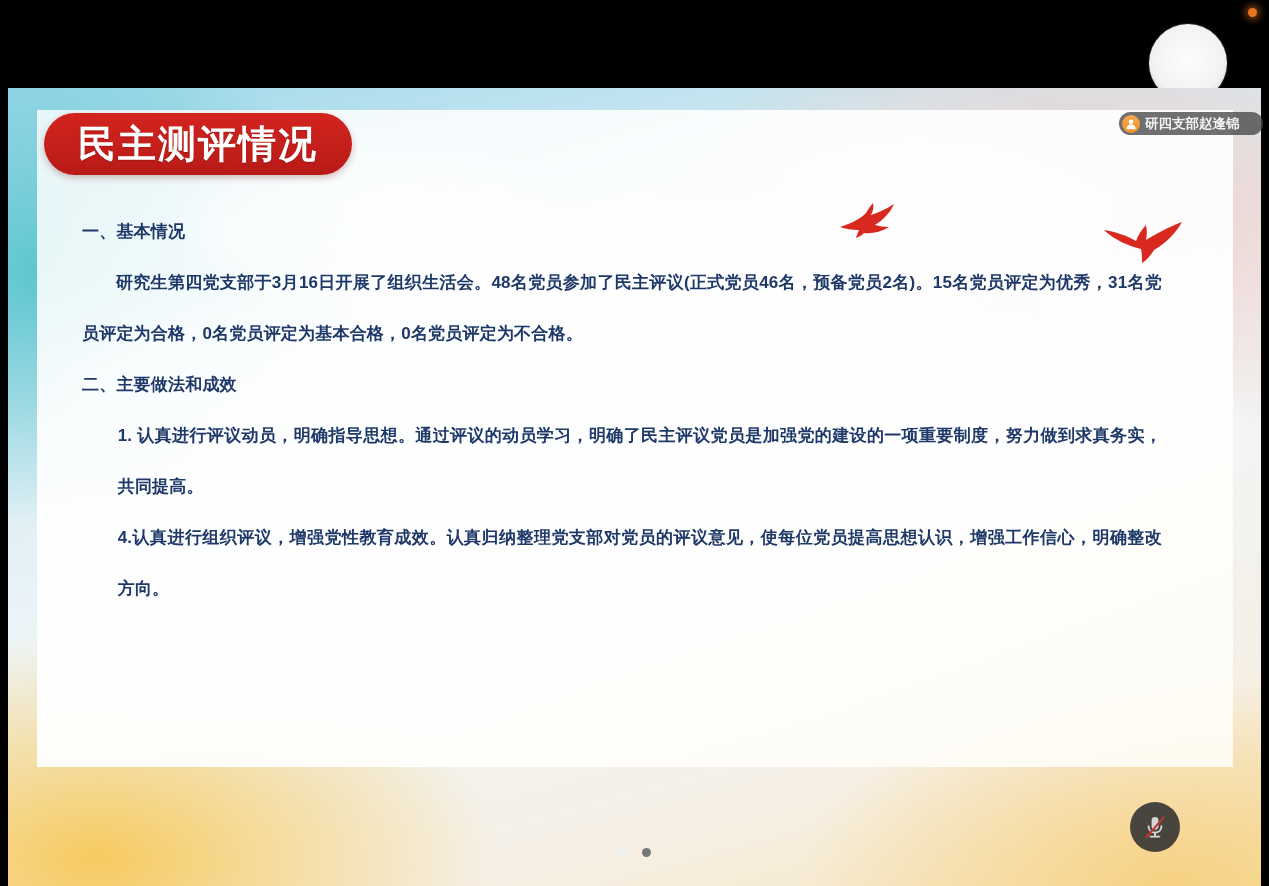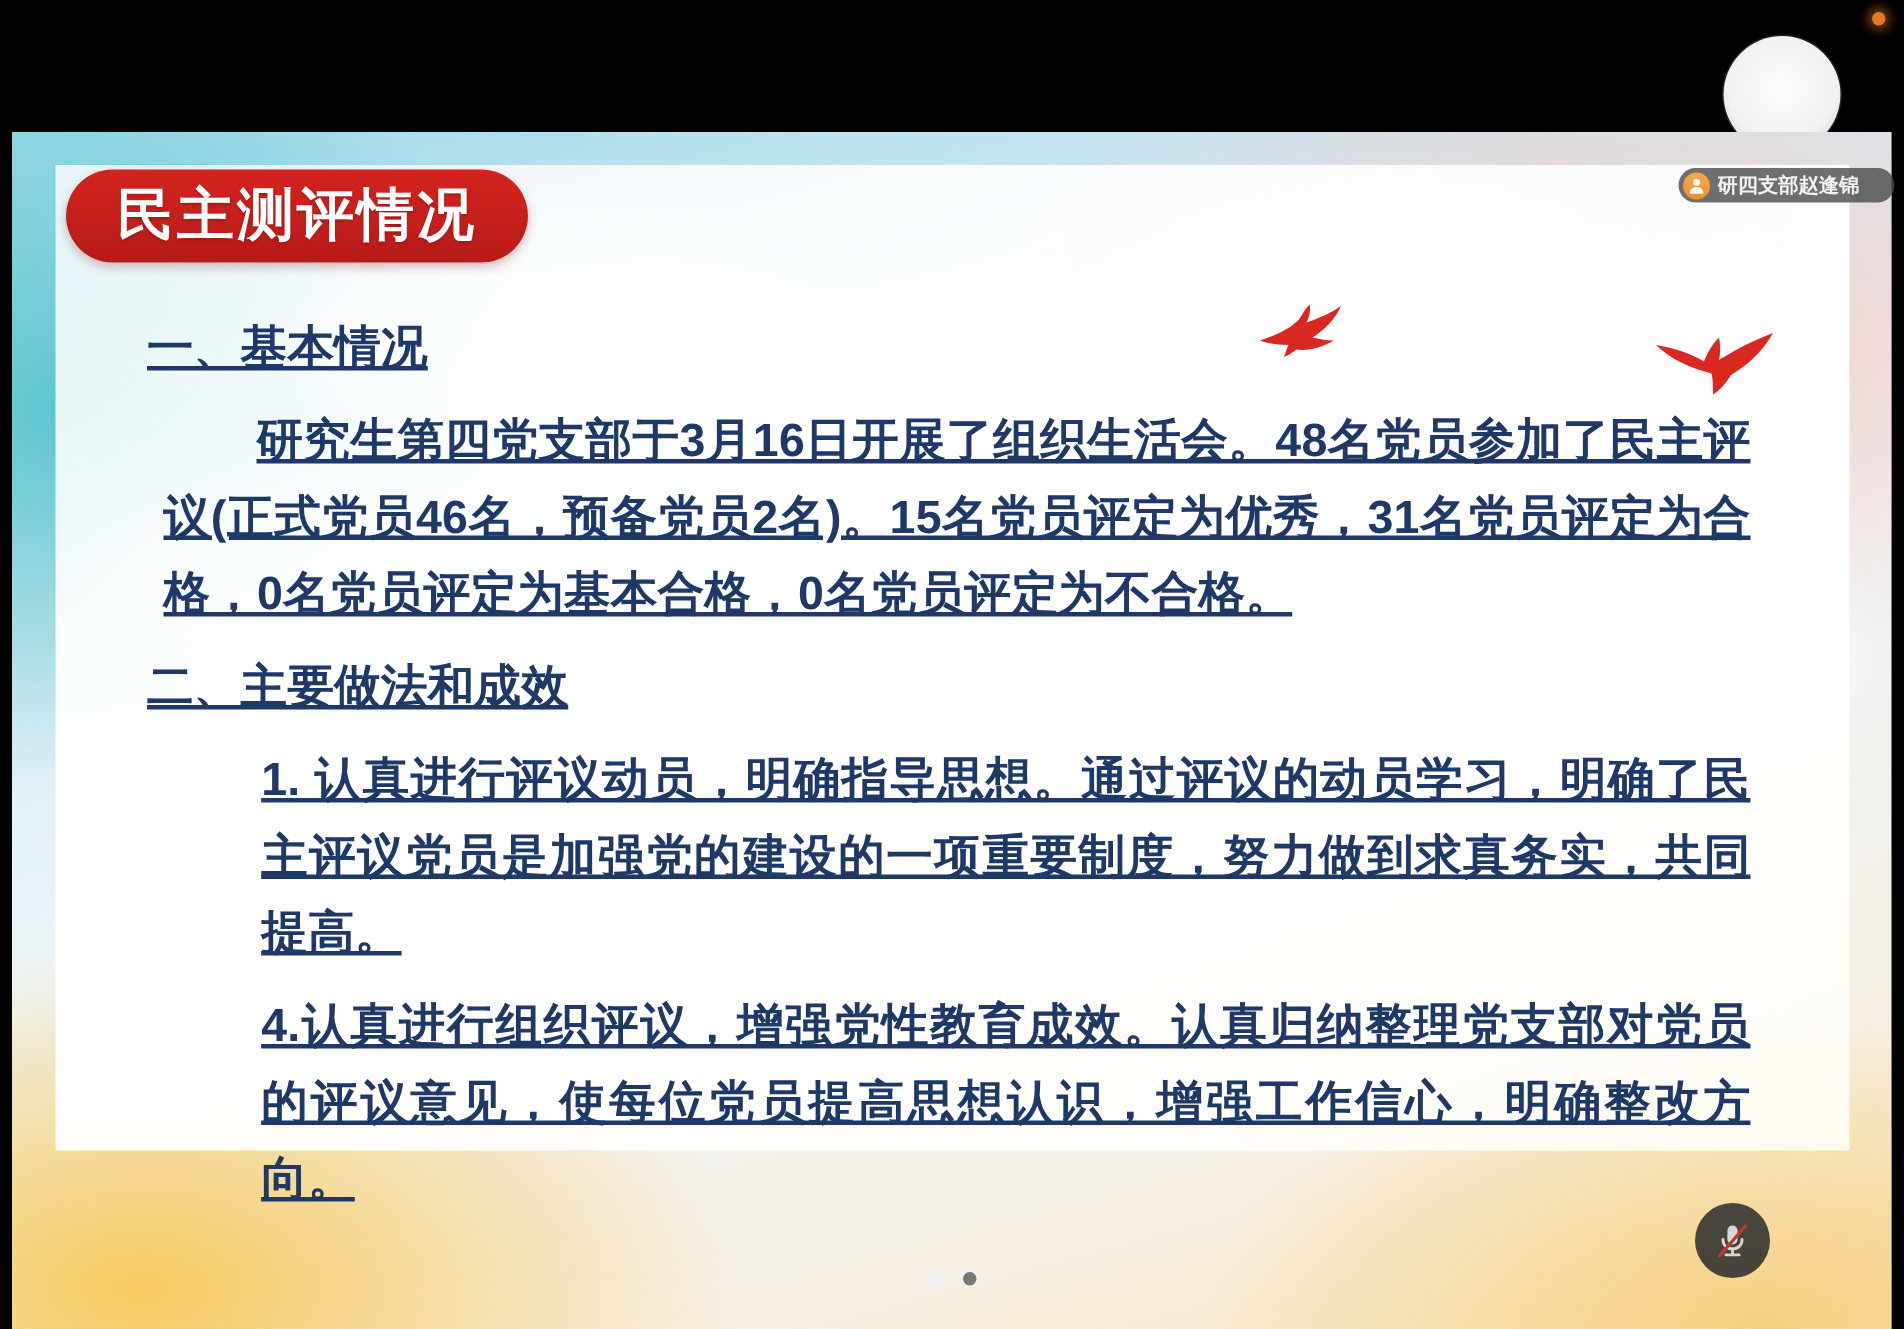--- a/index.html
+++ b/index.html
@@ -145,32 +145,31 @@
     font-weight: bold;
     letter-spacing: 2px;
     line-height: 1;
     white-space: nowrap;
     text-shadow: 0 1px 2px rgba(0,0,0,.18);
   }
 
   
   #body-text {
     position: absolute;
-    left: 90px;
+    left: 74px;
     top: 118px;
     width: 1080px;
     color: #1e3868;
-    font-size: 31px;
+    font-size: 17px;
     font-weight: bold;
     line-height: 51px;
     letter-spacing: .2px;
-    text-decoration: underline;
   }
   #body-text .para {
-    margin: 11px;
+    margin: 0;
     text-align: justify;
     text-justify: inter-ideograph;
   }
   #body-text .heading {
     margin: 0;
   }
   #body-text .indent2 { text-indent: 2em; }
   #body-text .indent-num { padding-left: 2.1em; text-indent: 0; }
 
   

